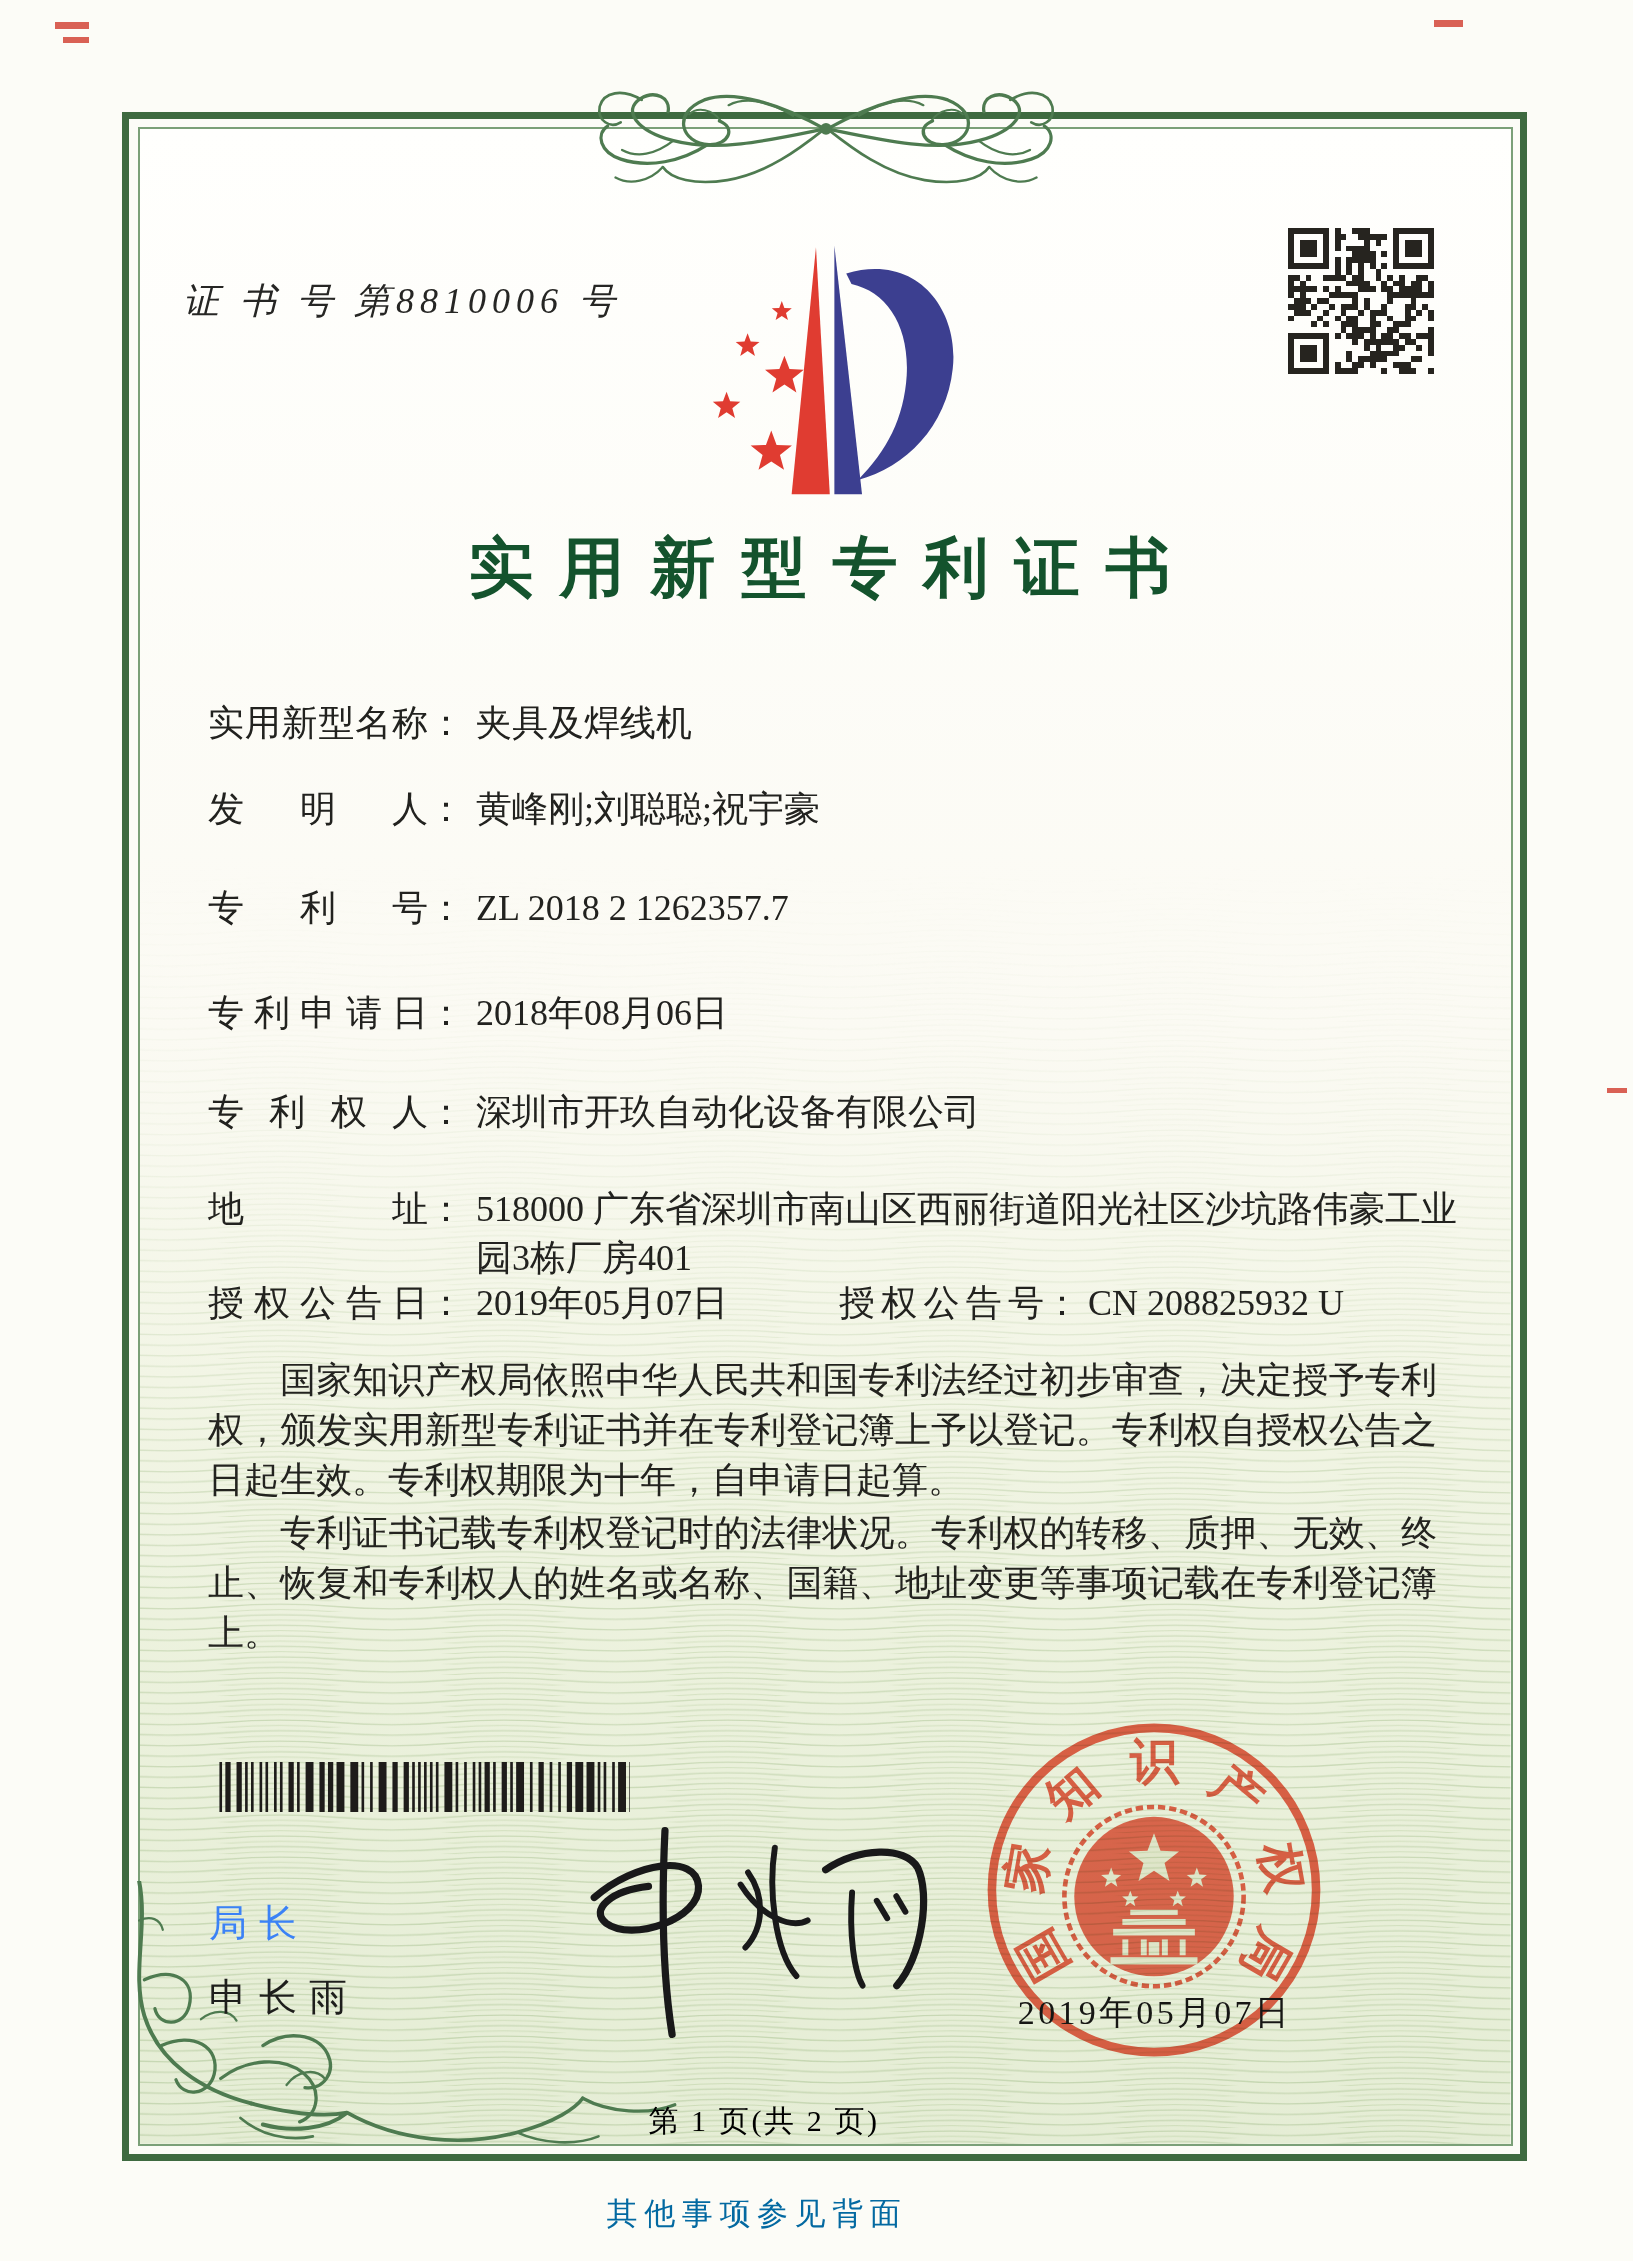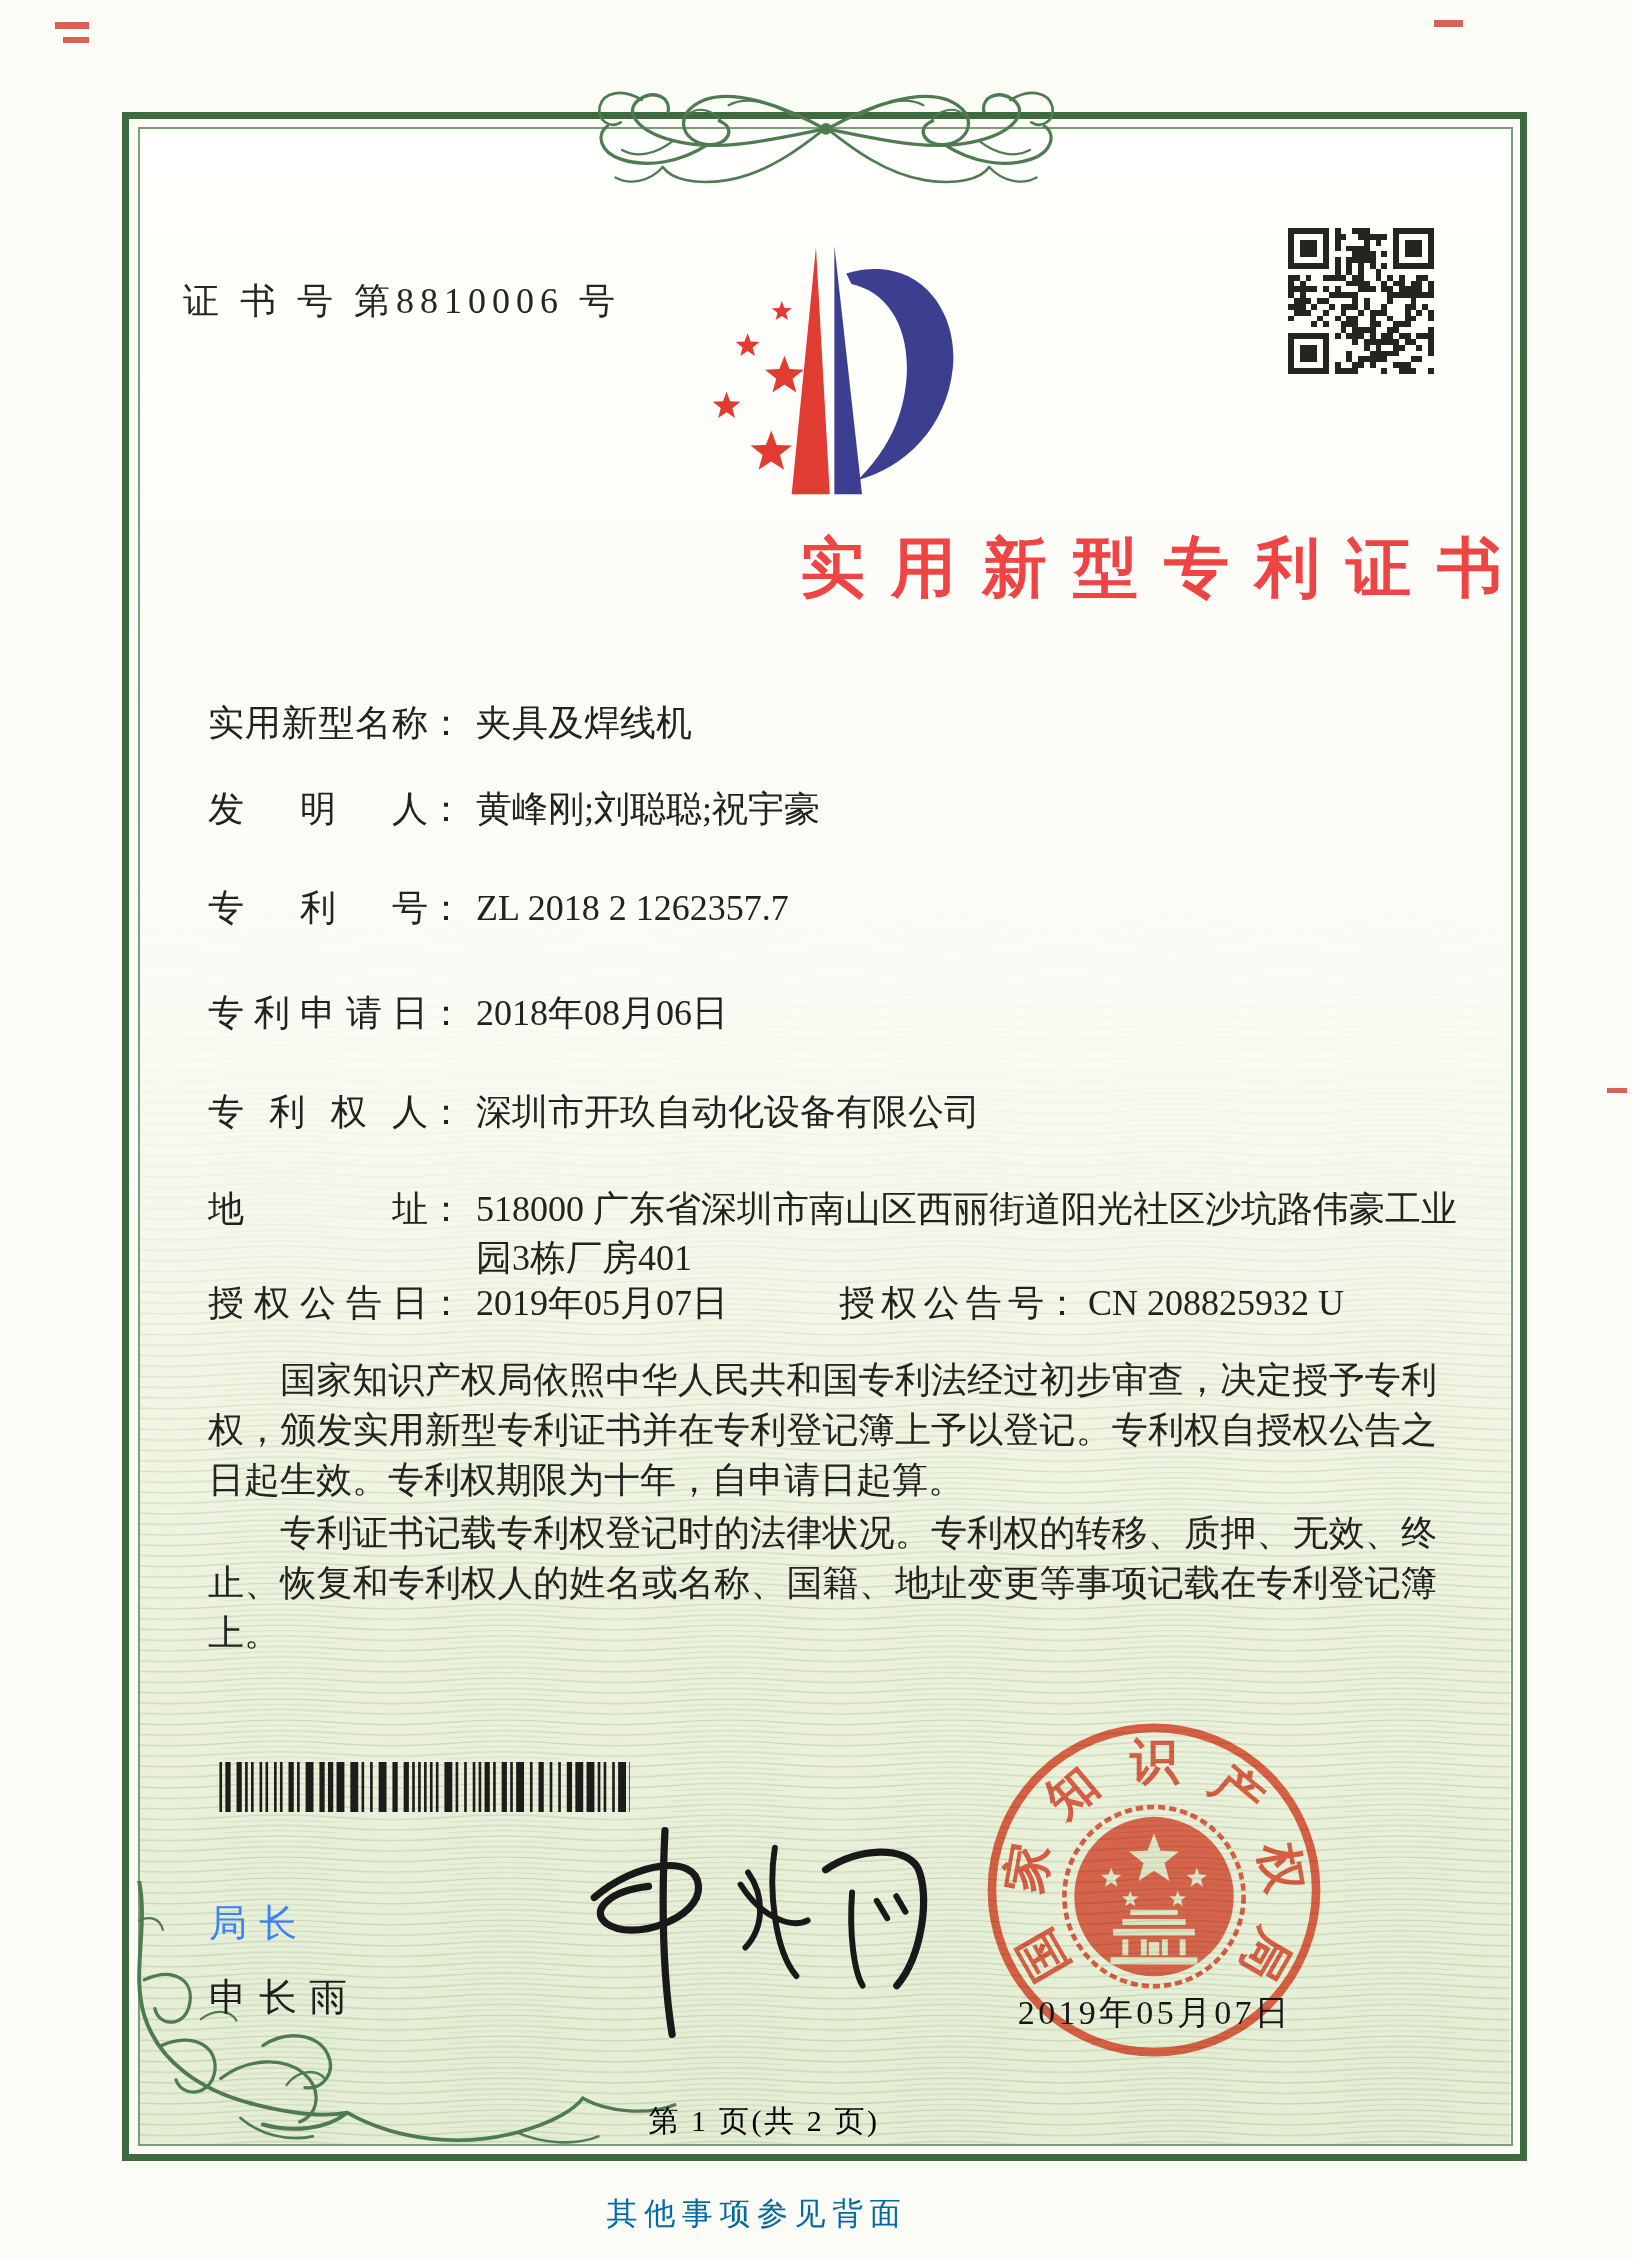--- a/index.html
+++ b/index.html
@@ -4,23 +4,23 @@
 <style>
   html,body{margin:0;padding:0;background:#ffffff;}
   .page{position:relative;width:1633px;height:2261px;overflow:hidden;
         background:#fcfcf7;font-family:"Liberation Serif","DejaVu Serif",serif;color:#1d1d1b;}
   .abs{position:absolute;}
   
   .frame-outer{position:absolute;left:122px;top:112px;width:1405px;height:2049px;
                border:7.2px solid #3e6a40;box-sizing:border-box;}
   .frame-inner{position:absolute;left:138px;top:127px;width:1375px;height:2019px;
                border:2px solid #7ba078;box-sizing:border-box;}
-  .cert-no{position:absolute;left:183px;top:277px;font-size:36px;letter-spacing:6px;color:#262624;}
-  .title{position:absolute;left:124px;top:524px;width:1404px;text-align:right;
-         font-size:65px;font-weight:bold;letter-spacing:26px;padding-left:13px;box-sizing:border-box;color:#ef4444;}
+  .cert-no{position:absolute;left:183px;top:277px;font-size:36px;letter-spacing:6px;color:#262624;font-style:italic;}
+  .title{position:absolute;left:124px;top:524px;width:1404px;text-align:center;
+         font-size:65px;font-weight:bold;letter-spacing:26px;padding-left:13px;box-sizing:border-box;color:#14532d;}
   .field-row{position:absolute;left:208px;display:flex;align-items:flex-start;
              font-size:36px;line-height:49px;color:#22221f;}
   .f-label{width:220px;display:flex;justify-content:space-between;flex-shrink:0;}
   .f-colon{flex-shrink:0;}
   .f-value{margin-left:12px;max-width:1001px;}
   .f-label2{width:205px;display:flex;justify-content:space-between;flex-shrink:0;margin-left:111px;}
   .f-value2{margin-left:8px;white-space:nowrap;}
   .para{position:absolute;left:208px;width:1229px;margin:0;font-size:36px;line-height:50px;
         text-indent:72px;text-align:justify;color:#23231f;}
   .director-title{position:absolute;left:209px;top:1898px;font-size:38px;letter-spacing:12px;color:#3b82f6;text-align:center;}

